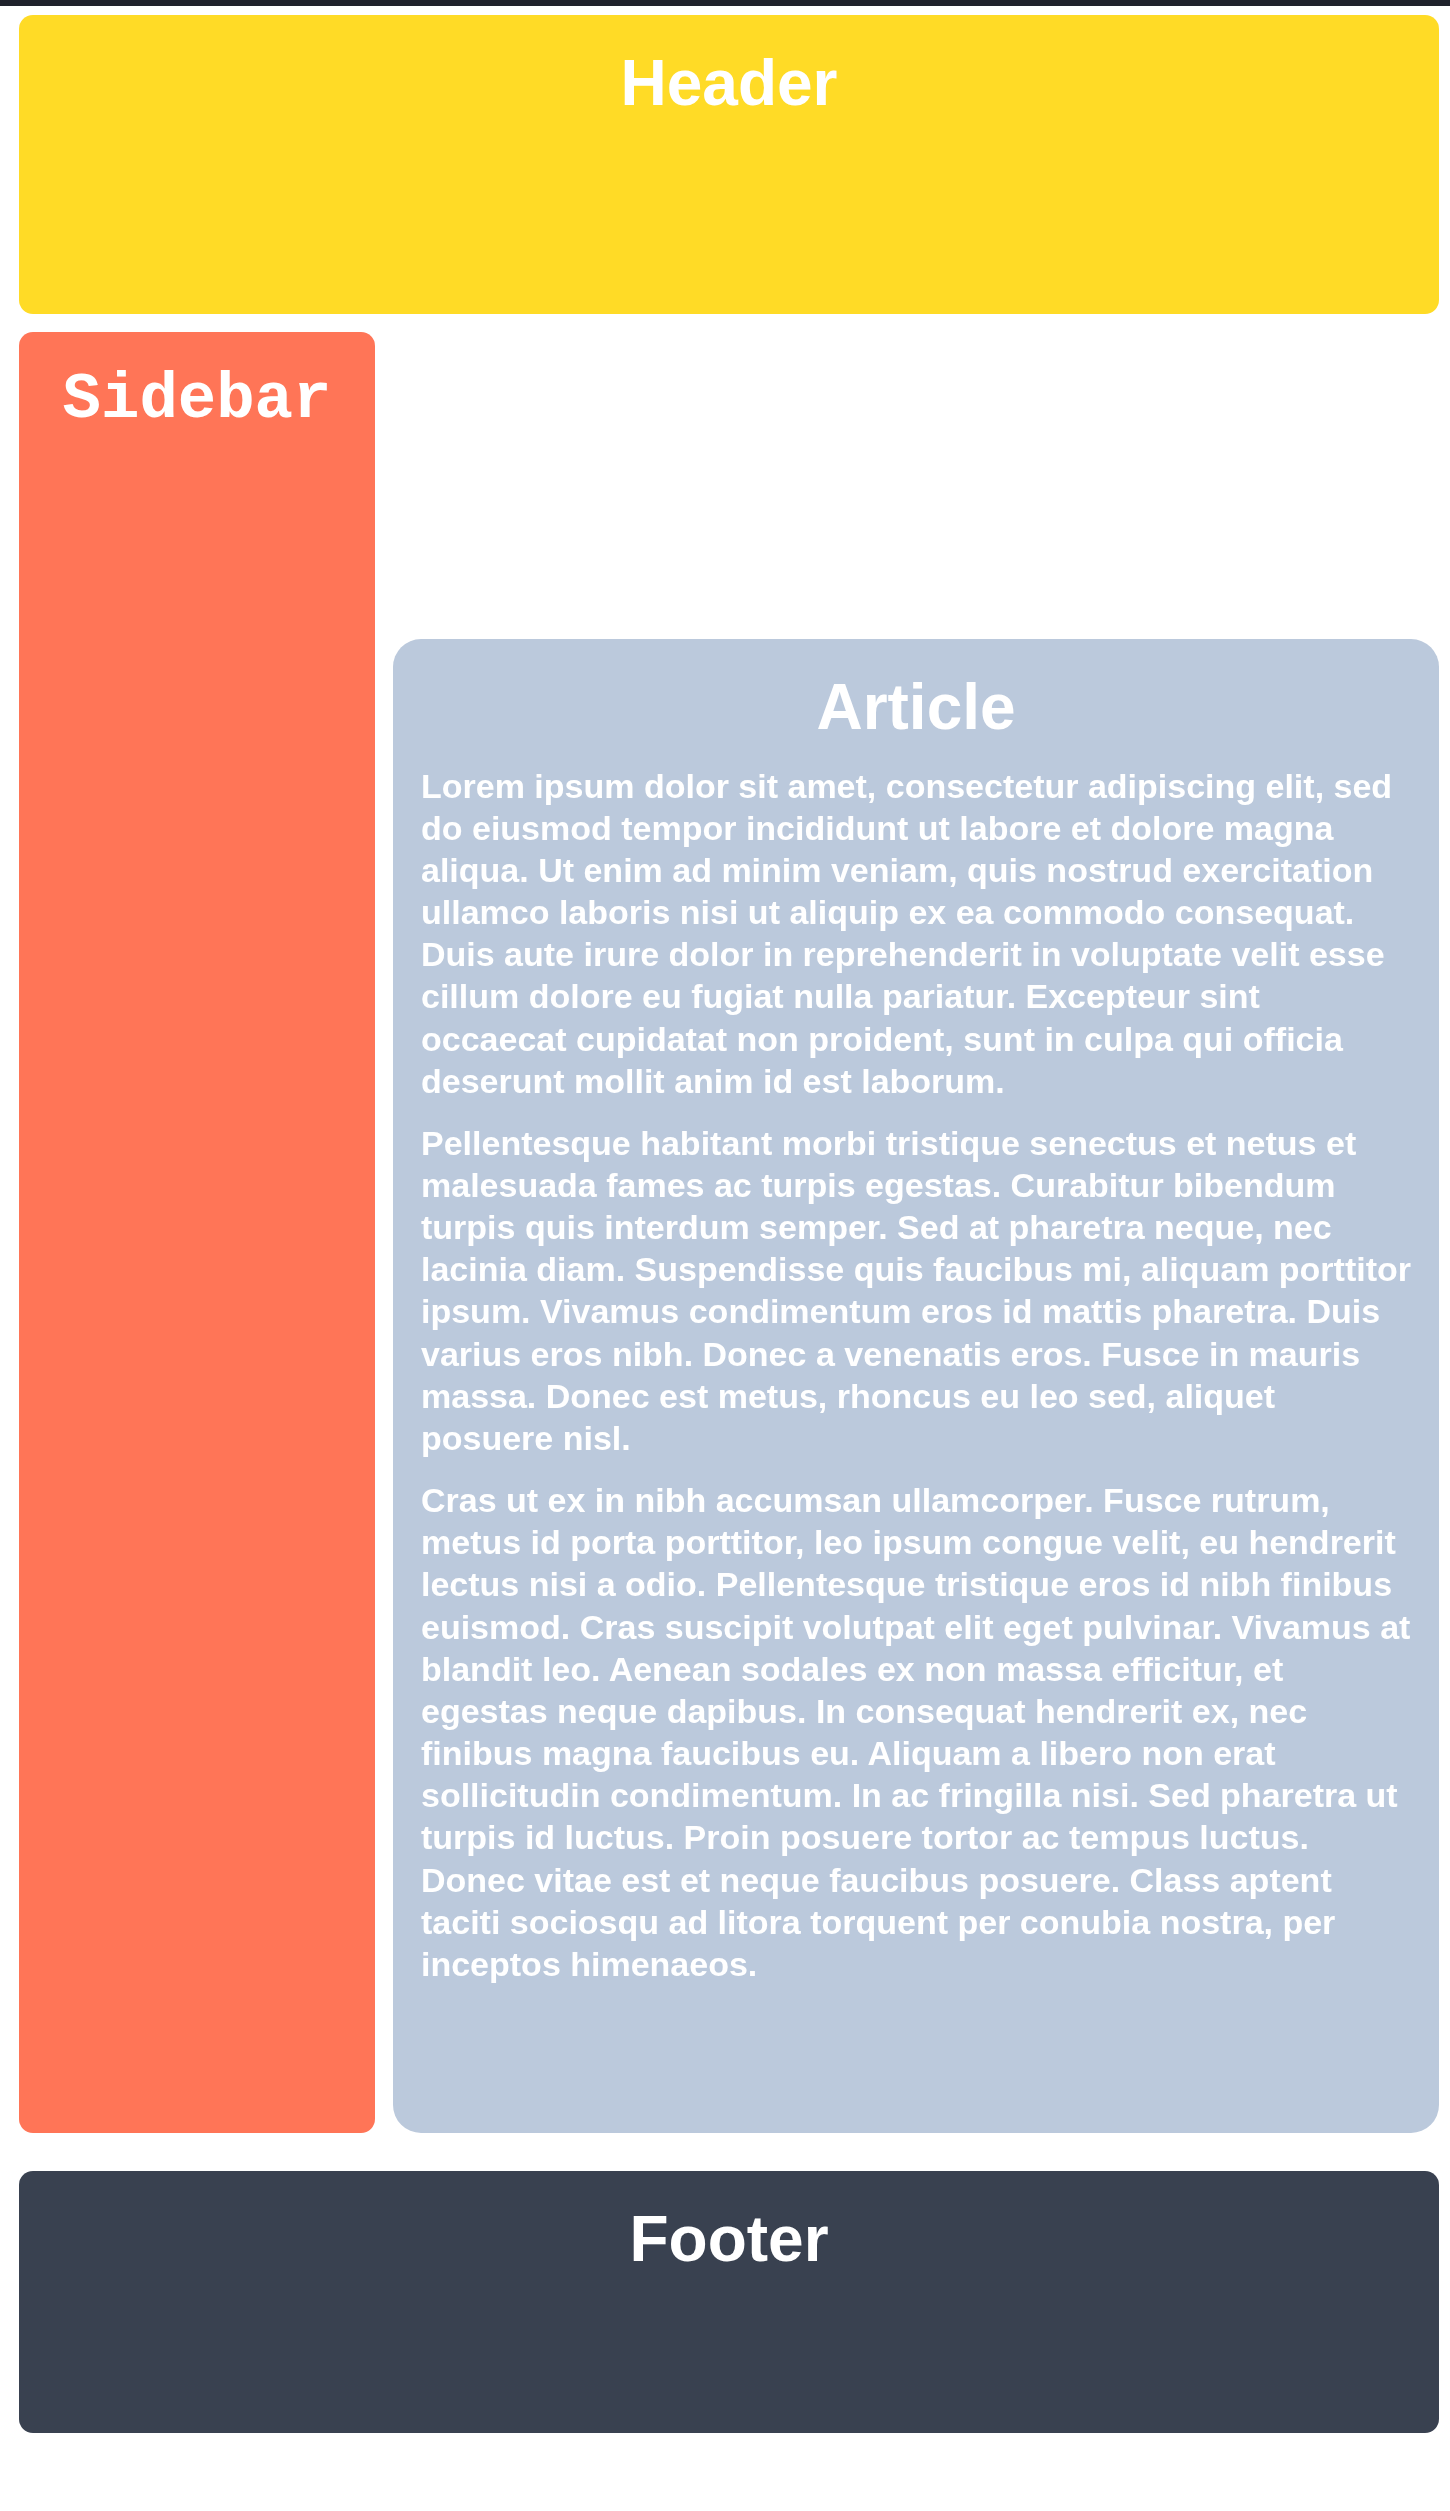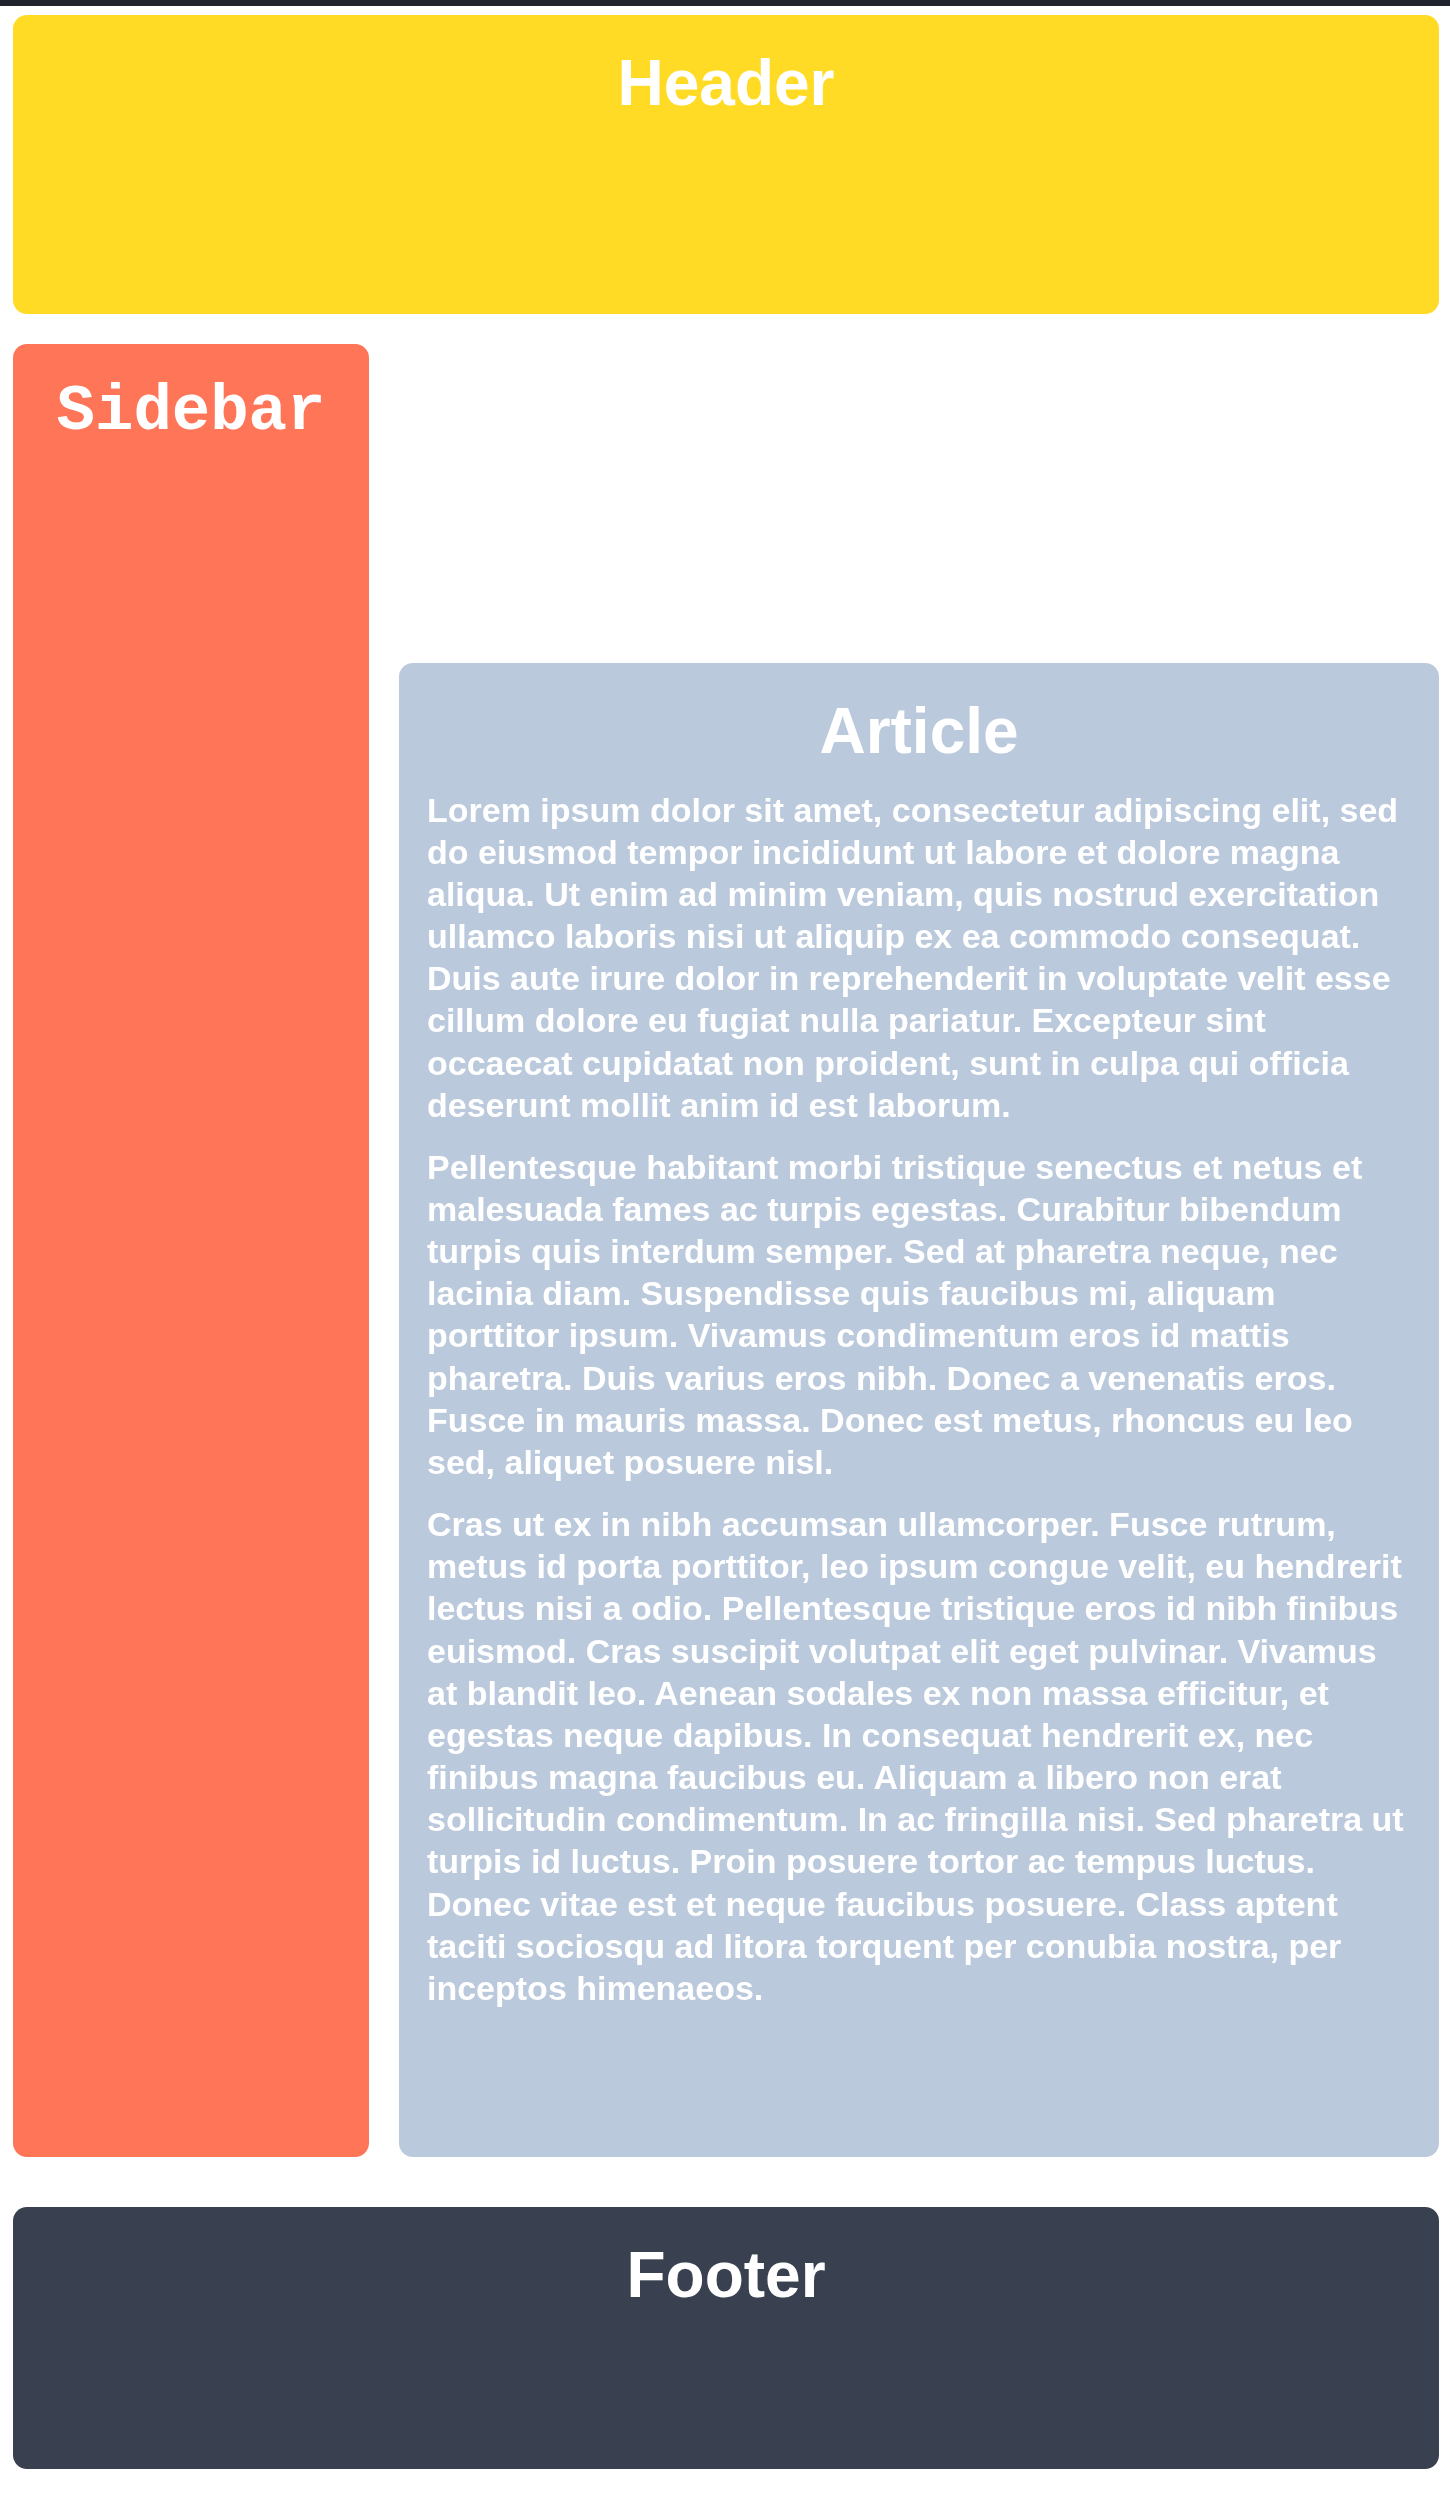--- a/index.html
+++ b/index.html
@@ -18,40 +18,40 @@
   }
   .layout {
     display: grid;
     grid-template-columns: 356px 1fr;
     grid-template-rows: 299px 289px 1494px 282px;
     grid-template-areas:
       "header header"
       "sidebar nav"
       "sidebar article"
       "footer footer";
-    gap: 30px;
-    padding: 9px 12px 0 13px;
+    gap: 18px;
+    padding: 9px 12px 0 19px;
   }
   .box {
     border-radius: 14px;
     padding: 20px 28px;
     color: var(--text, #ffffff);
     font-weight: bold;
   }
   .box-title {
     margin: 12px 0 0;
     font-size: 64px;
     line-height: 1.15;
     font-weight: bold;
     text-align: center;
   }
   .header  { grid-area: header;  background: var(--header_bg,  #ffdb26); }
   .sidebar { grid-area: sidebar; background: var(--sidebar_bg, #ff7557); font-family: Liberation Mono, monospace; }
   .nav     { grid-area: nav;     background: var(--nav_bg,     #00d8f8); }
-  .article { grid-area: article; background: var(--article_bg, #bbc9dc); }
+  .article { grid-area: article; background: var(--article_bg, #bbc9dc); border-radius: 28px; }
   .footer  { grid-area: footer;  background: var(--footer_bg,  #394150); margin-top: 20px; }
   .article p {
     font-size: 34px;
     line-height: 1.24;
     margin: 20px 0 0;
     font-weight: bold;
   }
 </style>
 </head>
 <body>

